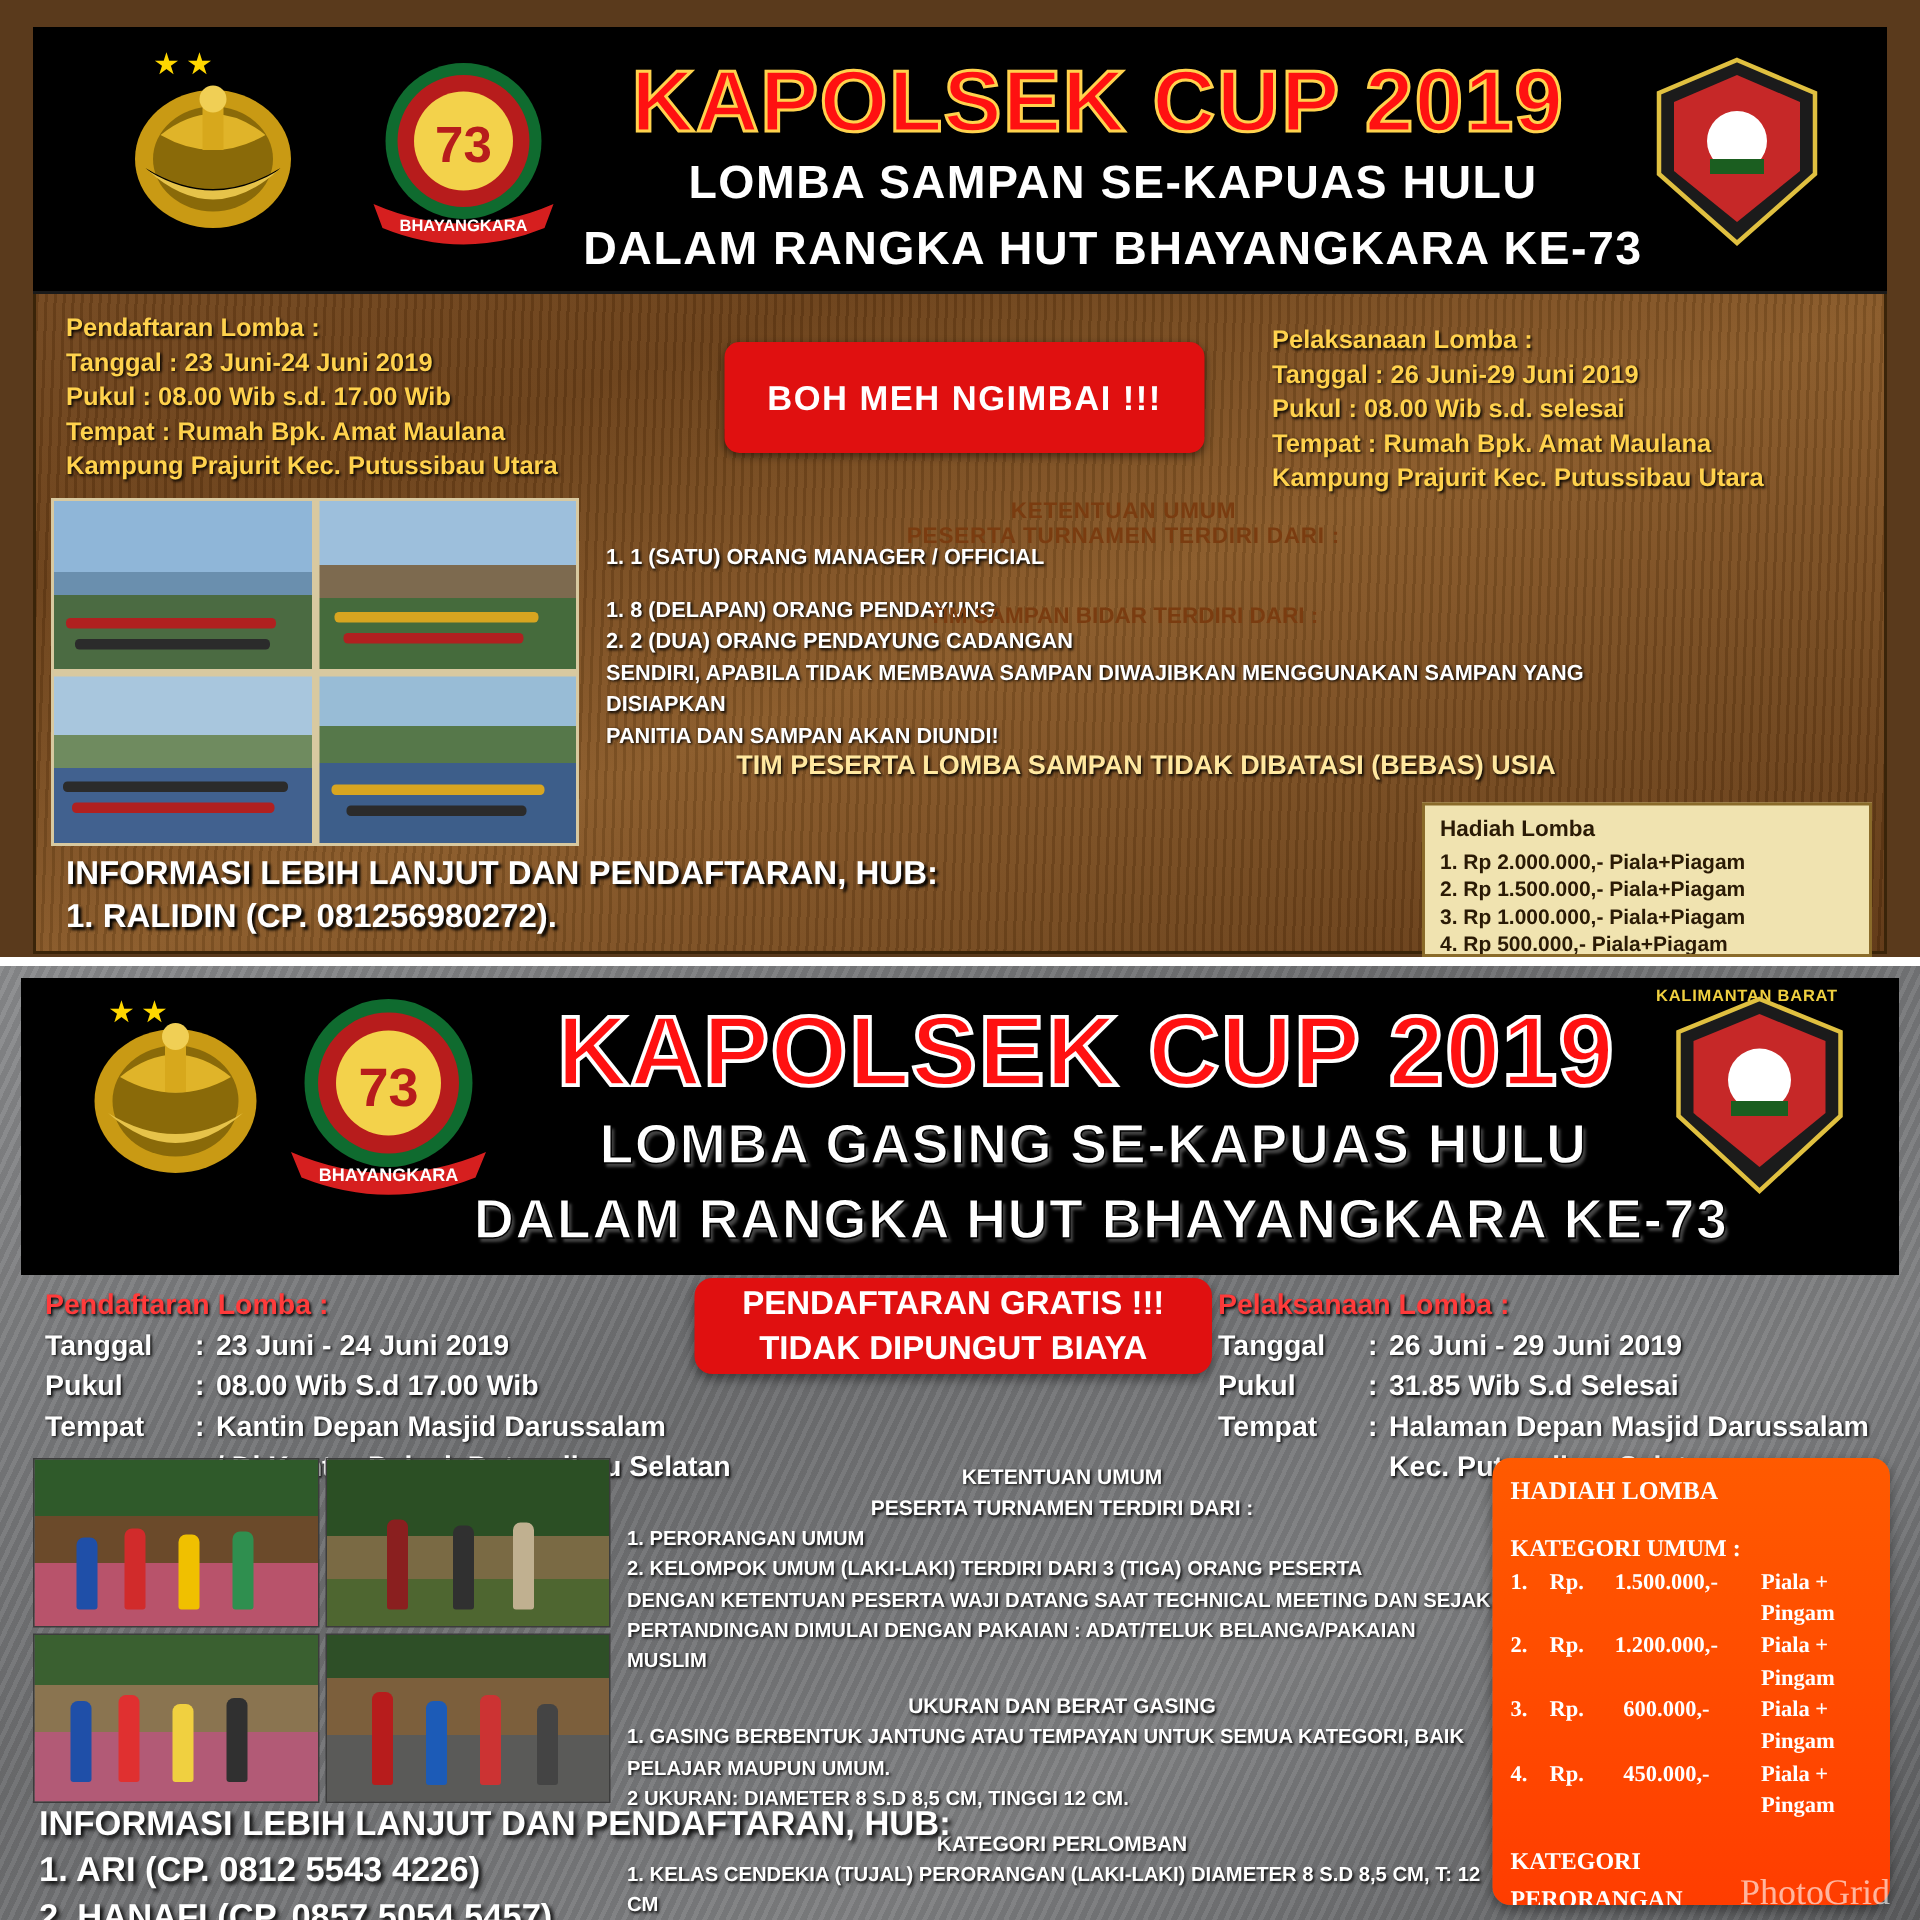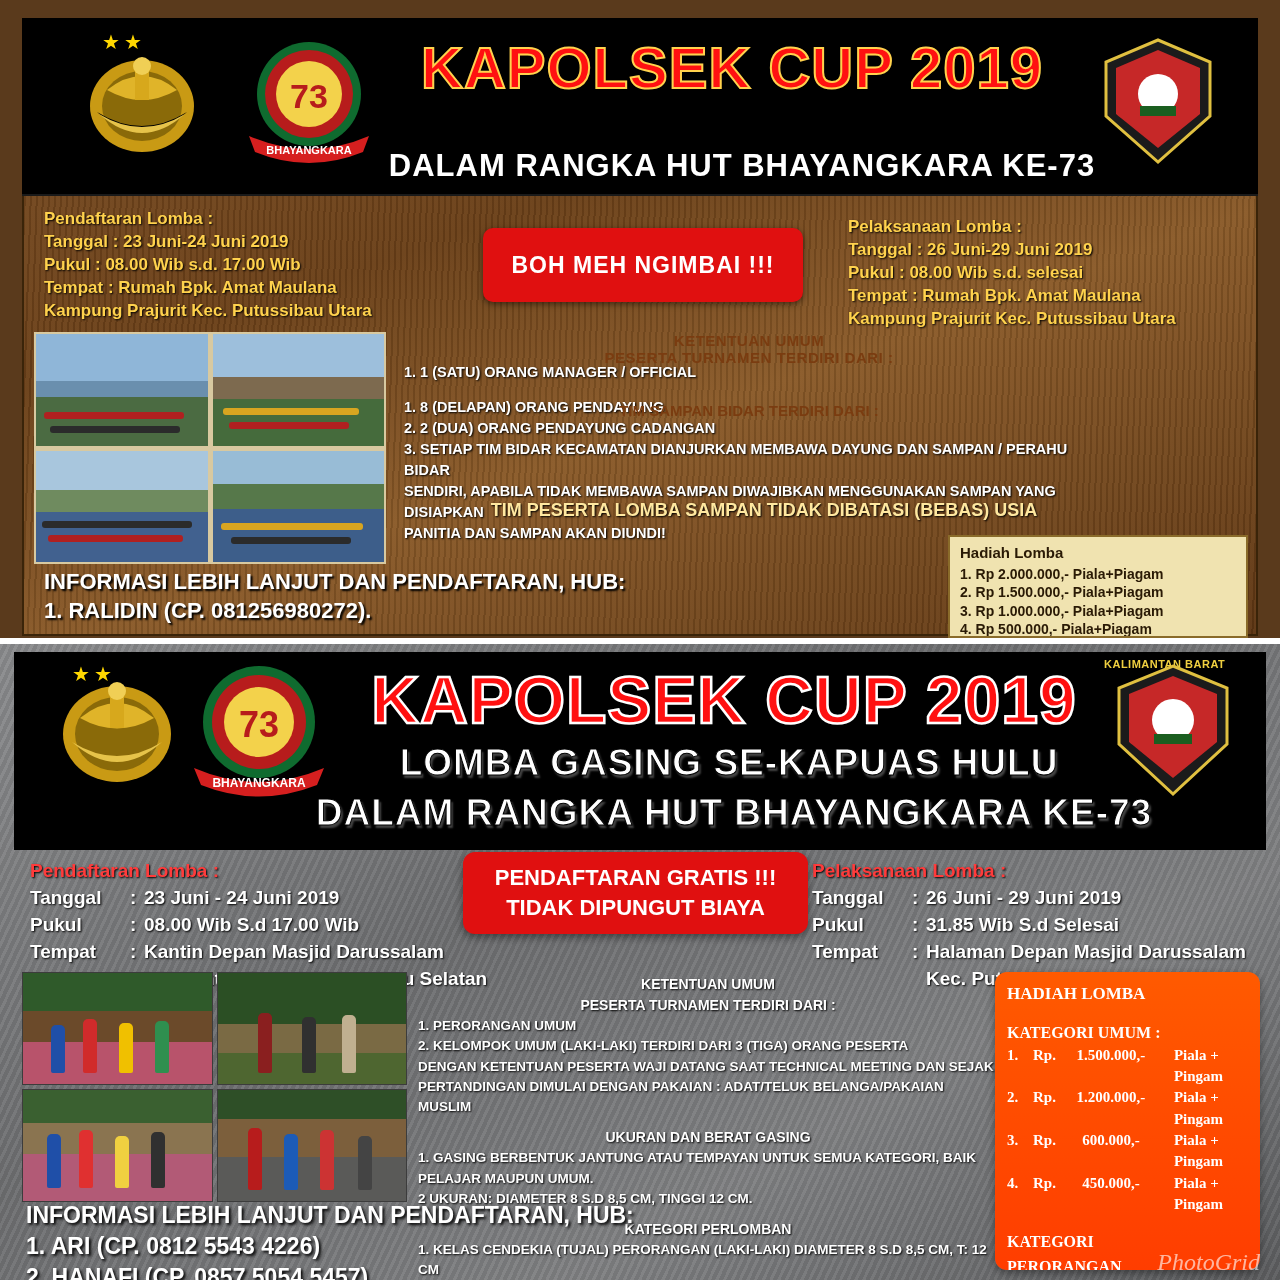--- a/index.html
+++ b/index.html
@@ -182,21 +182,21 @@
     position:absolute; left:812px; top:214px; width:450px;
     color:#ffffff; font-size:19px; line-height:1.42; font-weight:bold;
     text-shadow:1px 1px 2px #000;
   }
   .p2-right .lbl { color:#ff3b3b; }
   .row2 { display:flex; }
   .row2 .k { width:100px; flex:none; }
   .row2 .s { width:14px; flex:none; }
 
   .p2-badge {
-    position:absolute; left:463px; top:208px; width:345px; height:82px;
+    position:absolute; left:463px; top:208px; width:345px; height:64px;
     background:#e01010; border-radius:12px;
     display:flex; flex-direction:column; align-items:center; justify-content:center;
     color:#ffffff; font-size:22px; font-weight:bold; line-height:1.35;
     box-shadow:0 3px 8px rgba(0,0,0,.45);
   }
 
   .p2-photos {
     position:absolute; left:22px; top:328px; width:385px; height:230px;
     display:grid; grid-template-columns:1fr 1fr; grid-template-rows:1fr 1fr; gap:4px;
   }
@@ -233,21 +233,21 @@
   .hrow .sfx { padding-left:8px; }
 
   .p2-info {
     position:absolute; left:26px; top:556px; width:860px;
     color:#ffffff; font-size:23px; font-weight:bold; line-height:1.35;
     text-shadow:2px 2px 3px #000;
   }
   .watermark {
     position:absolute; right:20px; bottom:4px;
     color:rgba(255,255,255,.62); font-size:24px;
-    font-family:"Liberation Serif", serif; font-style:italic;
+    font-family:"Liberation Serif", serif; 
   }
 </style>
 </head>
 <body>
 
 <div class="stack">
 
   <div class="poster1">
     <div class="p1-frame"></div>
 
@@ -274,20 +274,21 @@
       </svg>
 
       <svg class="emblem emblem-kalbar" viewBox="0 0 120 130">
         <path d="M60 4 L112 26 L112 80 Q60 126 60 126 Q8 80 8 80 L8 26 Z" fill="#1b1b1b" stroke="#e0c040" stroke-width="3"></path>
         <path d="M60 14 L102 32 L102 78 Q60 112 60 112 Q18 78 18 78 L18 32 Z" fill="#c62828"></path>
         <circle cx="60" cy="58" r="20" fill="#ffffff"></circle>
         <path d="M42 70 h36 v10 h-36z" fill="#1b5e20"></path>
       </svg>
 
       <div class="p1-title">KAPOLSEK CUP 2019</div>
+      <div class="p1-sub1">LOMBA SAMPAN SE-KAPUAS HULU</div>
       <div class="p1-sub2">DALAM RANGKA HUT BHAYANGKARA KE-73</div>
     </div>
 
     <div class="p1-left">
       <div>Pendaftaran Lomba :</div>
       <div>Tanggal : 23 Juni-24 Juni 2019</div>
       <div>Pukul    : 08.00 Wib s.d. 17.00 Wib</div>
       <div>Tempat : Rumah Bpk. Amat Maulana</div>
       <div>Kampung Prajurit Kec. Putussibau Utara</div>
     </div>
@@ -324,21 +325,20 @@
     <div class="p1-ket">
       <div>KETENTUAN UMUM</div>
       <div>PESERTA TURNAMEN TERDIRI DARI :</div>
     </div>
 
     <div class="p1-text">
       <div>1. 1 (SATU) ORANG MANAGER / OFFICIAL</div>
       <div style="height:14px"></div>
       <div>1.  8 (DELAPAN) ORANG PENDAYUNG</div>
       <div>2.  2 (DUA) ORANG PENDAYUNG CADANGAN</div>
-      <div>3.  SETIAP TIM BIDAR KECAMATAN DIANJURKAN MEMBAWA DAYUNG DAN SAMPAN / PERAHU BIDAR</div>
       <div>SENDIRI, APABILA TIDAK MEMBAWA SAMPAN DIWAJIBKAN MENGGUNAKAN SAMPAN YANG DISIAPKAN</div>
       <div>PANITIA DAN SAMPAN AKAN DIUNDI!</div>
     </div>
 
     <div class="p1-tim">TIM SAMPAN BIDAR TERDIRI DARI :</div>
 
     <div class="p1-bebas">TIM PESERTA LOMBA SAMPAN TIDAK DIBATASI (BEBAS) USIA</div>
 
     <div class="p1-hadiah">
       <div class="h-title">Hadiah Lomba</div>

